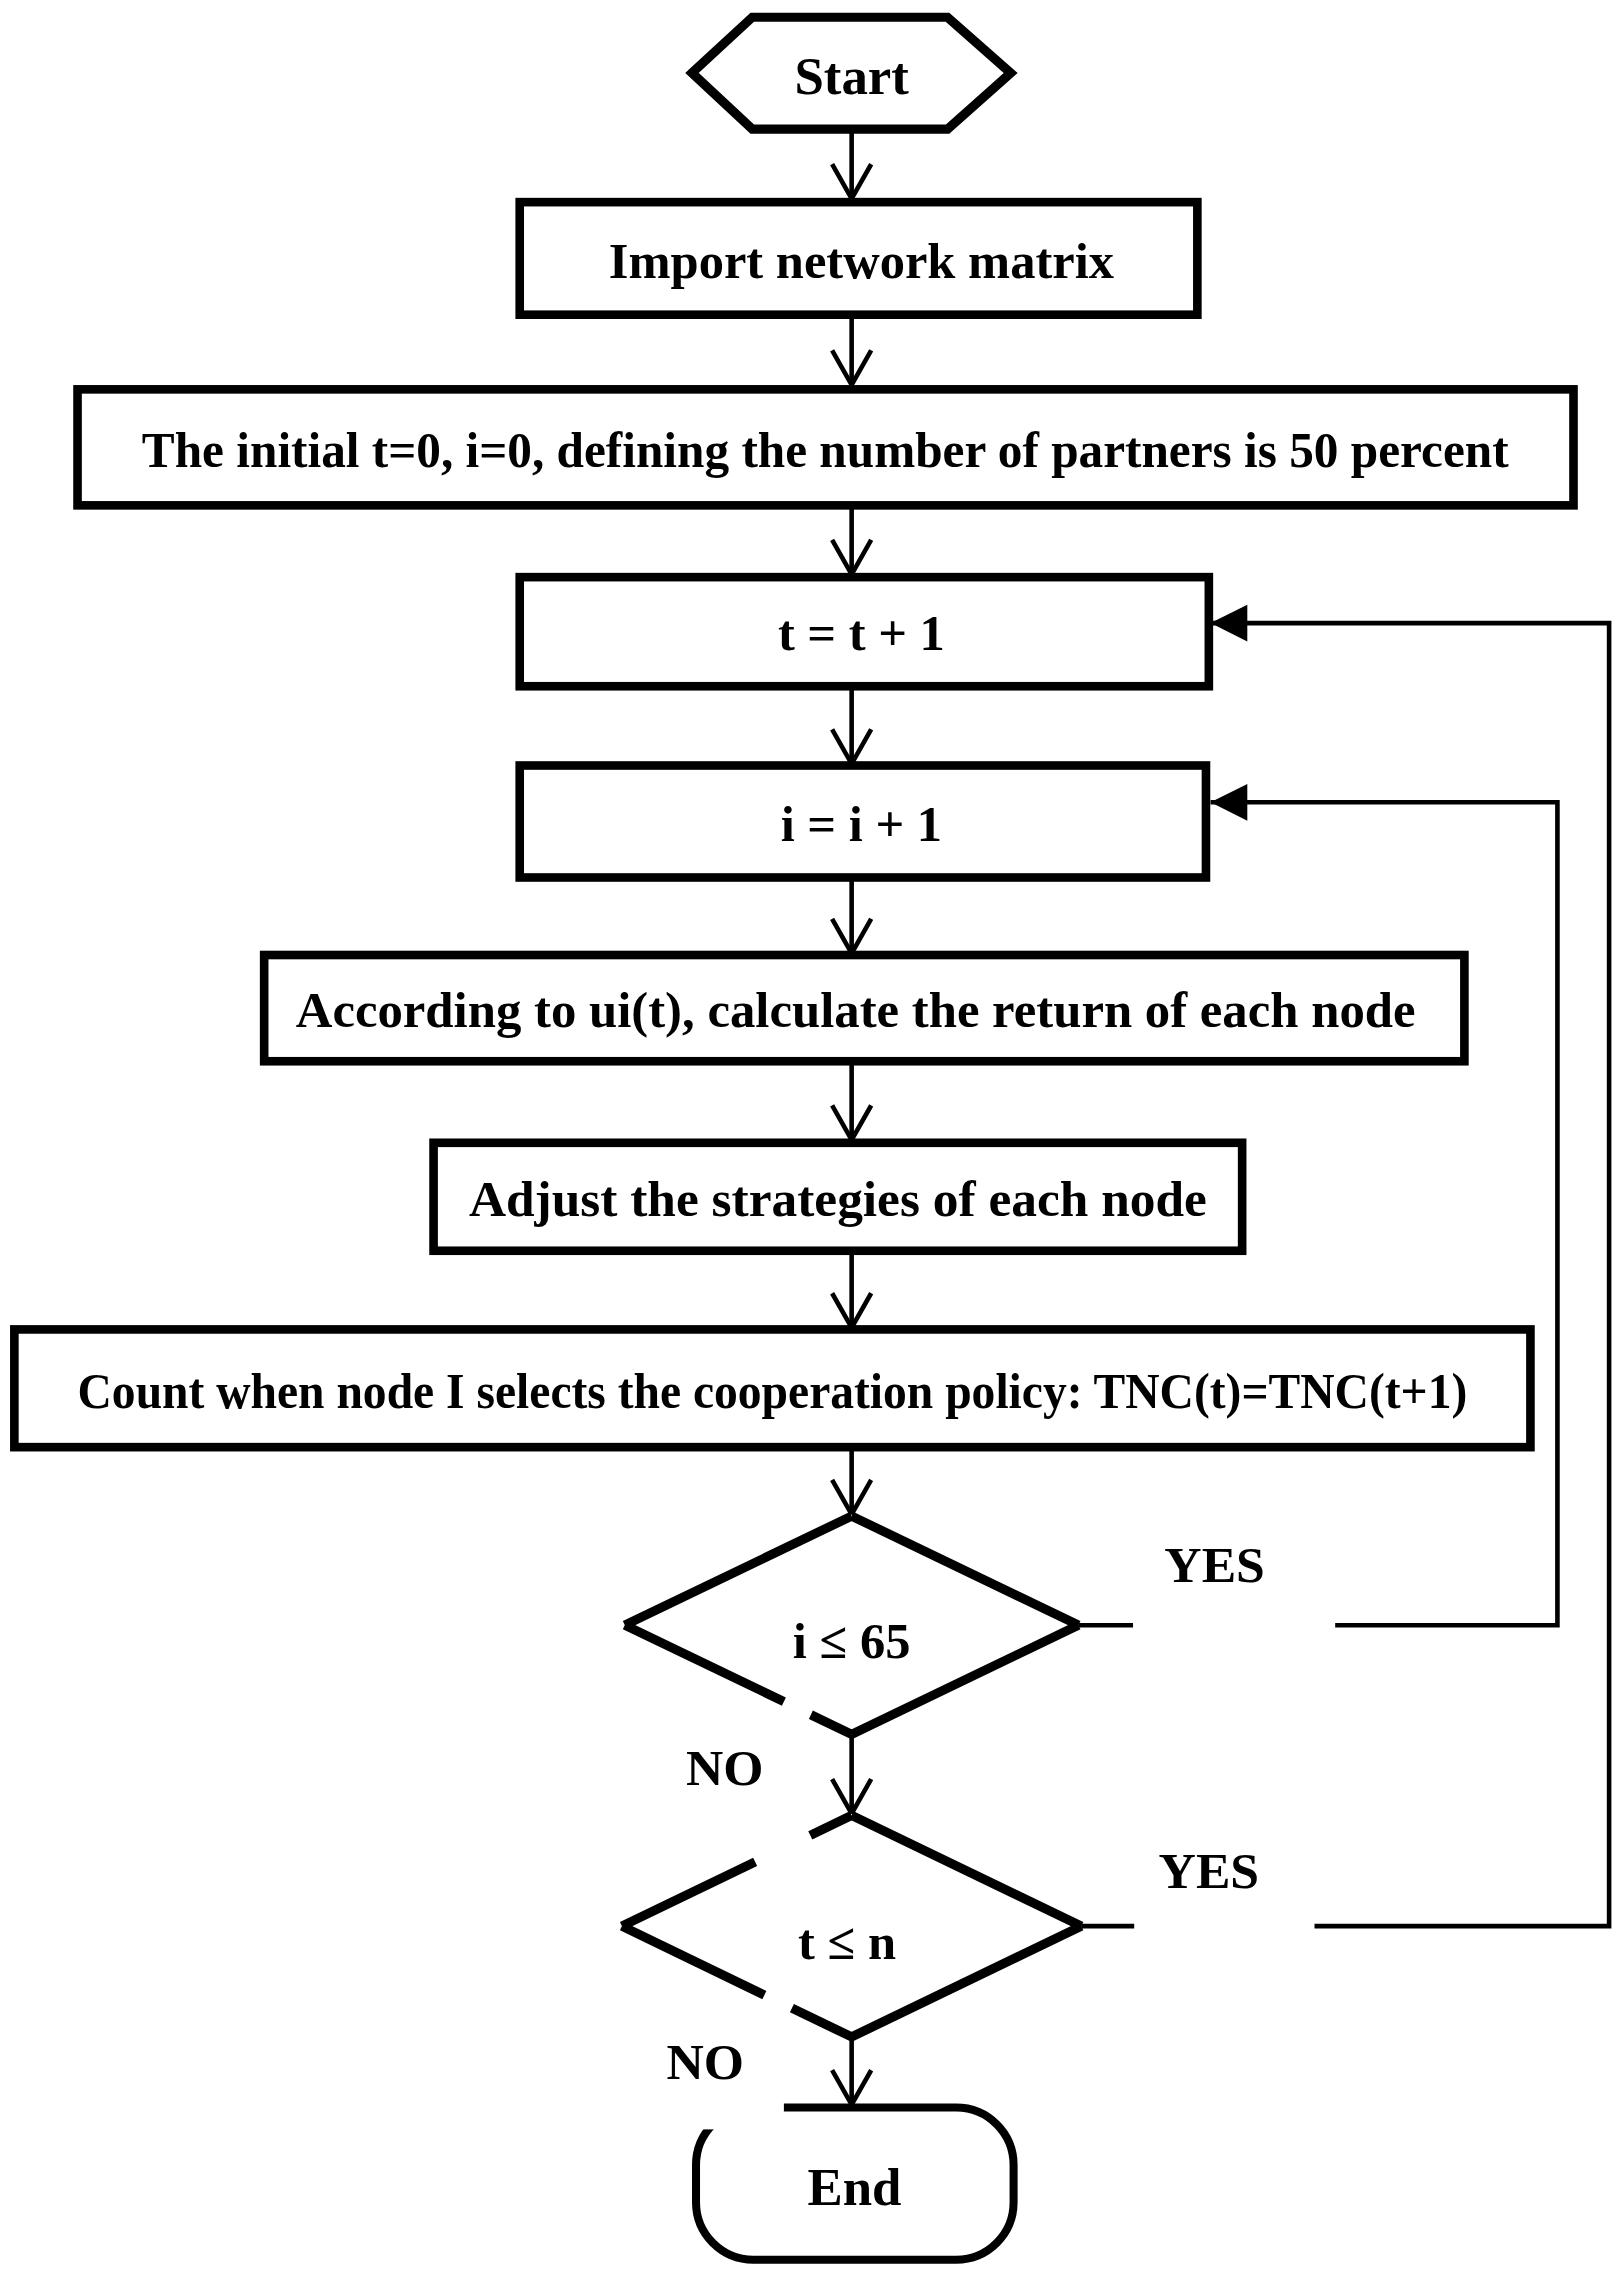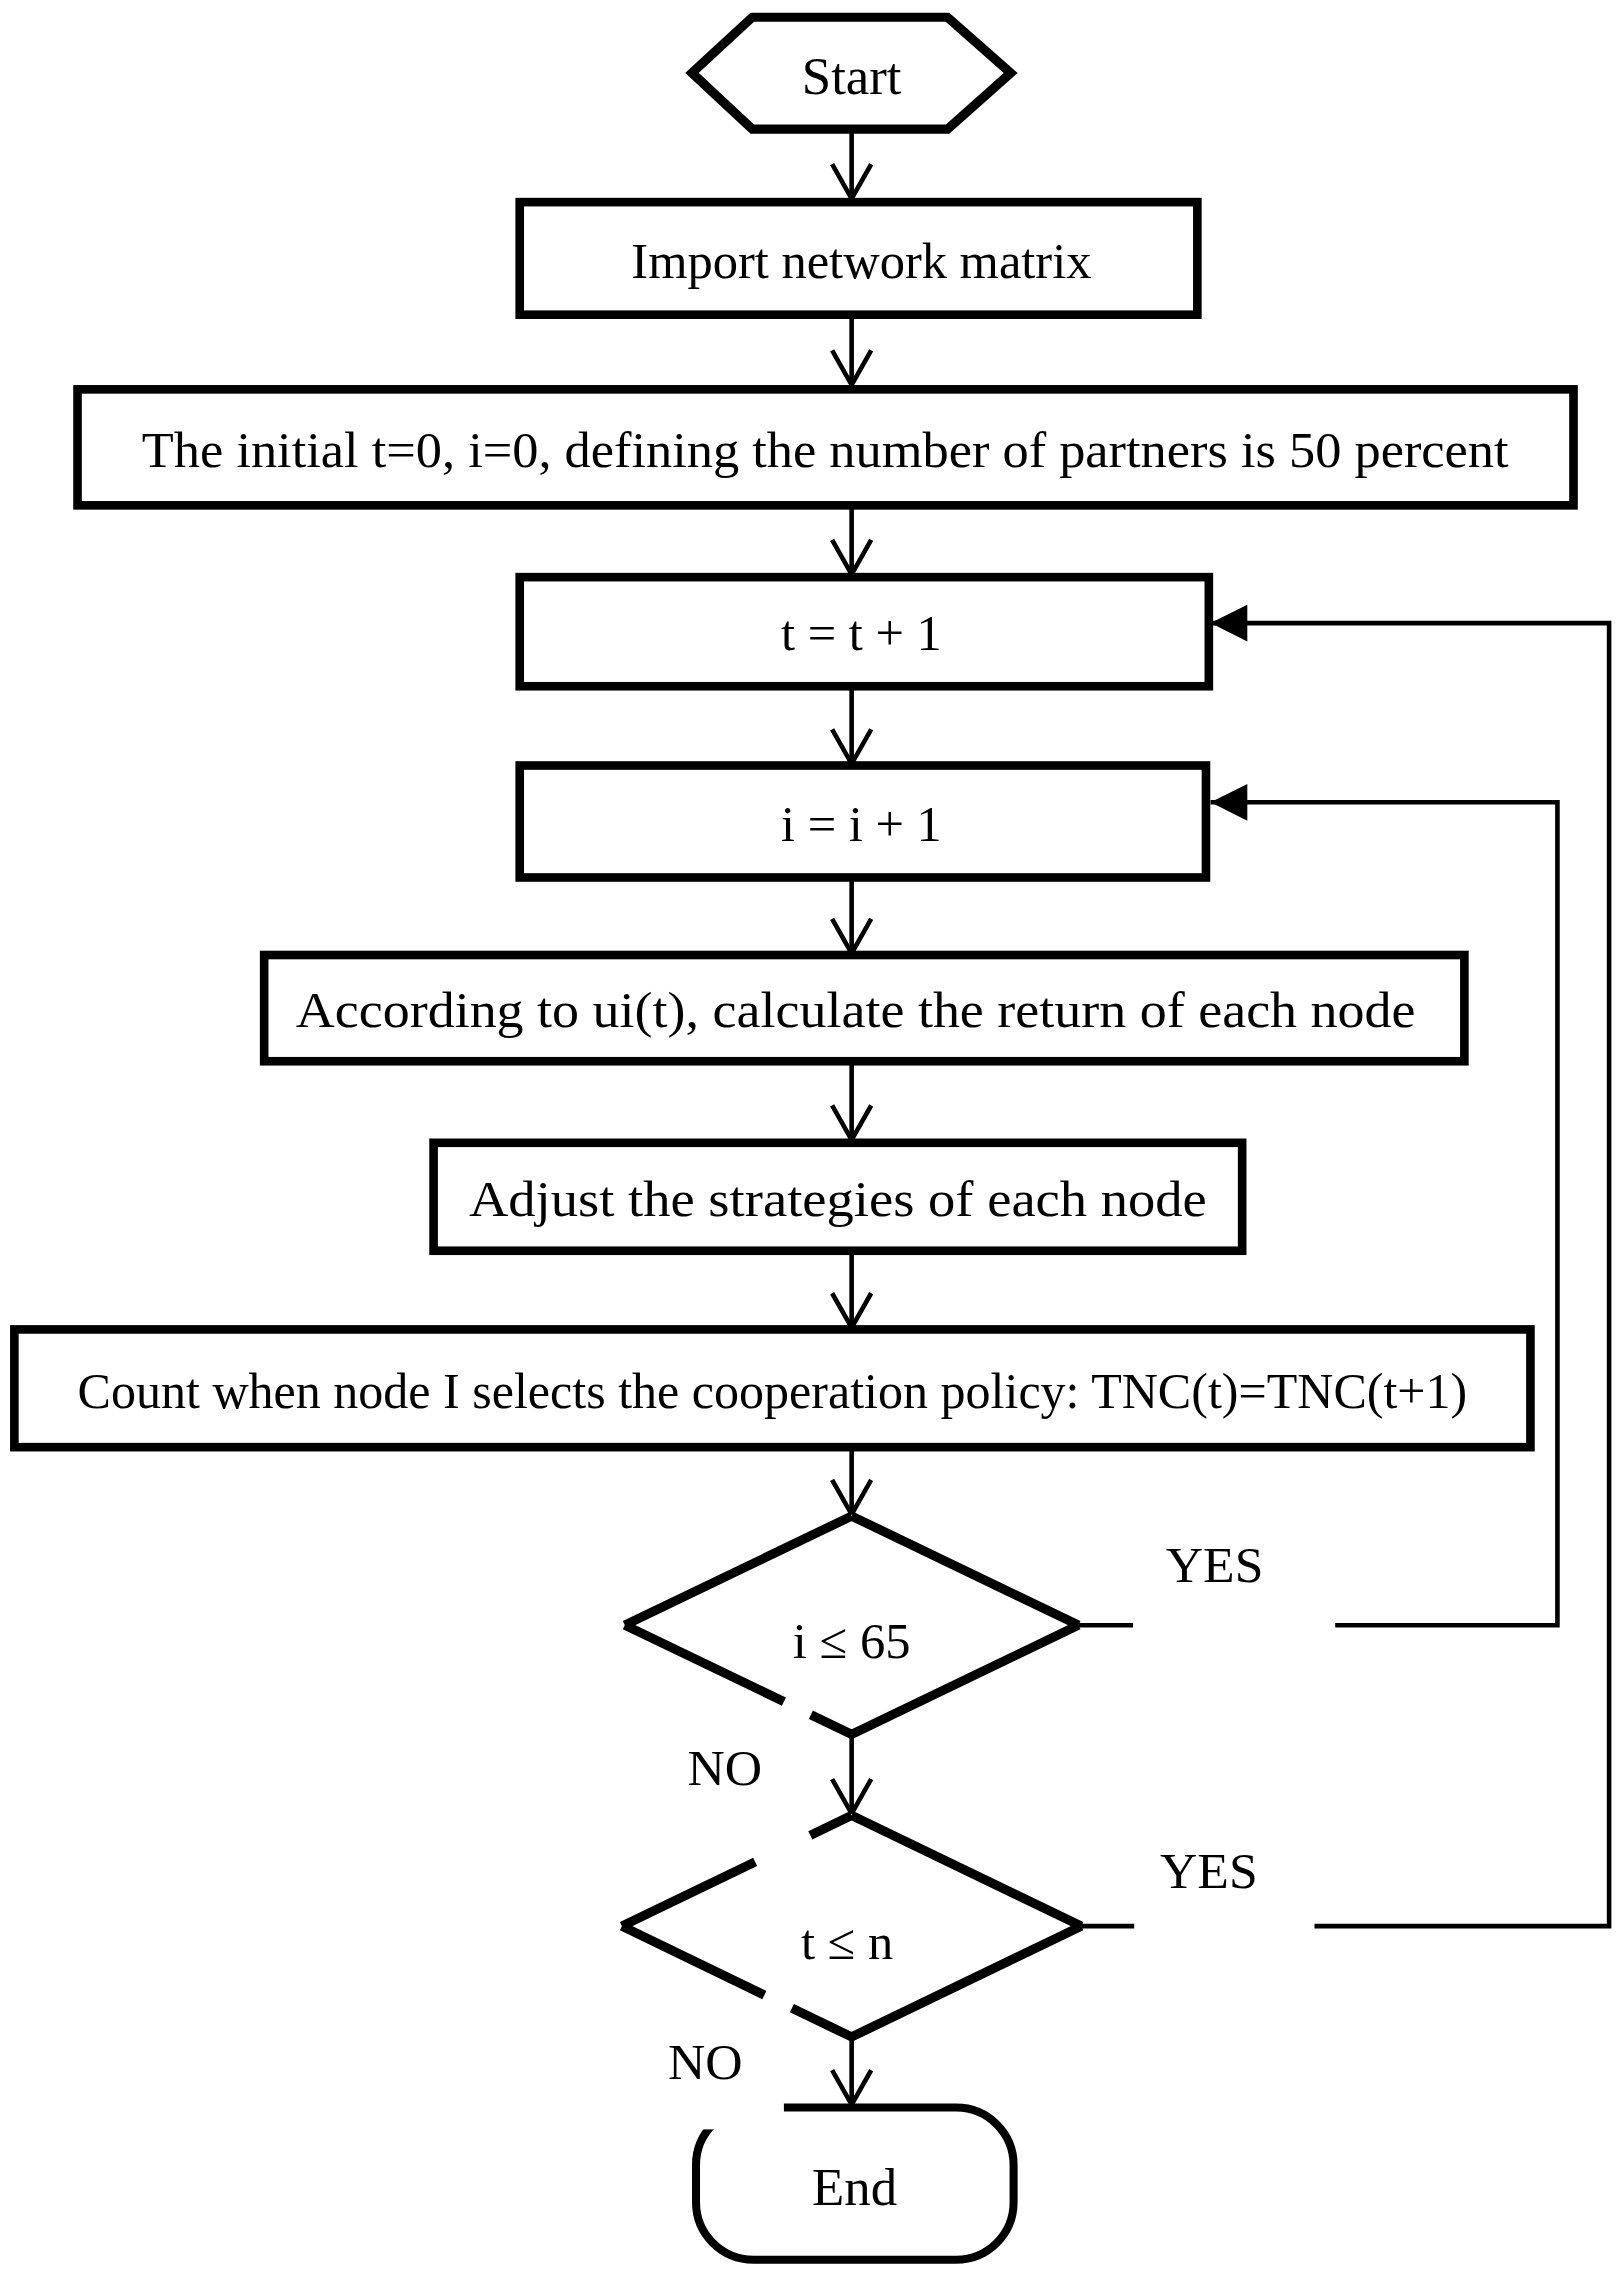--- a/index.html
+++ b/index.html
@@ -3,20 +3,21 @@
 <meta charset="utf-8">
 <style>
   html, body {
     margin: 0;
     padding: 0;
     background: #ffffff;
   }
   .flowchart-wrap {
     width: 100%;
     background: #b91c1c;
+    font-weight: bold;
   }
   svg {
     display: block;
     width: 100%;
     height: auto;
     background: #ffffff;
   }
   text {
     font-family: "Liberation Serif", "DejaVu Serif", serif;
     fill: #000000;

